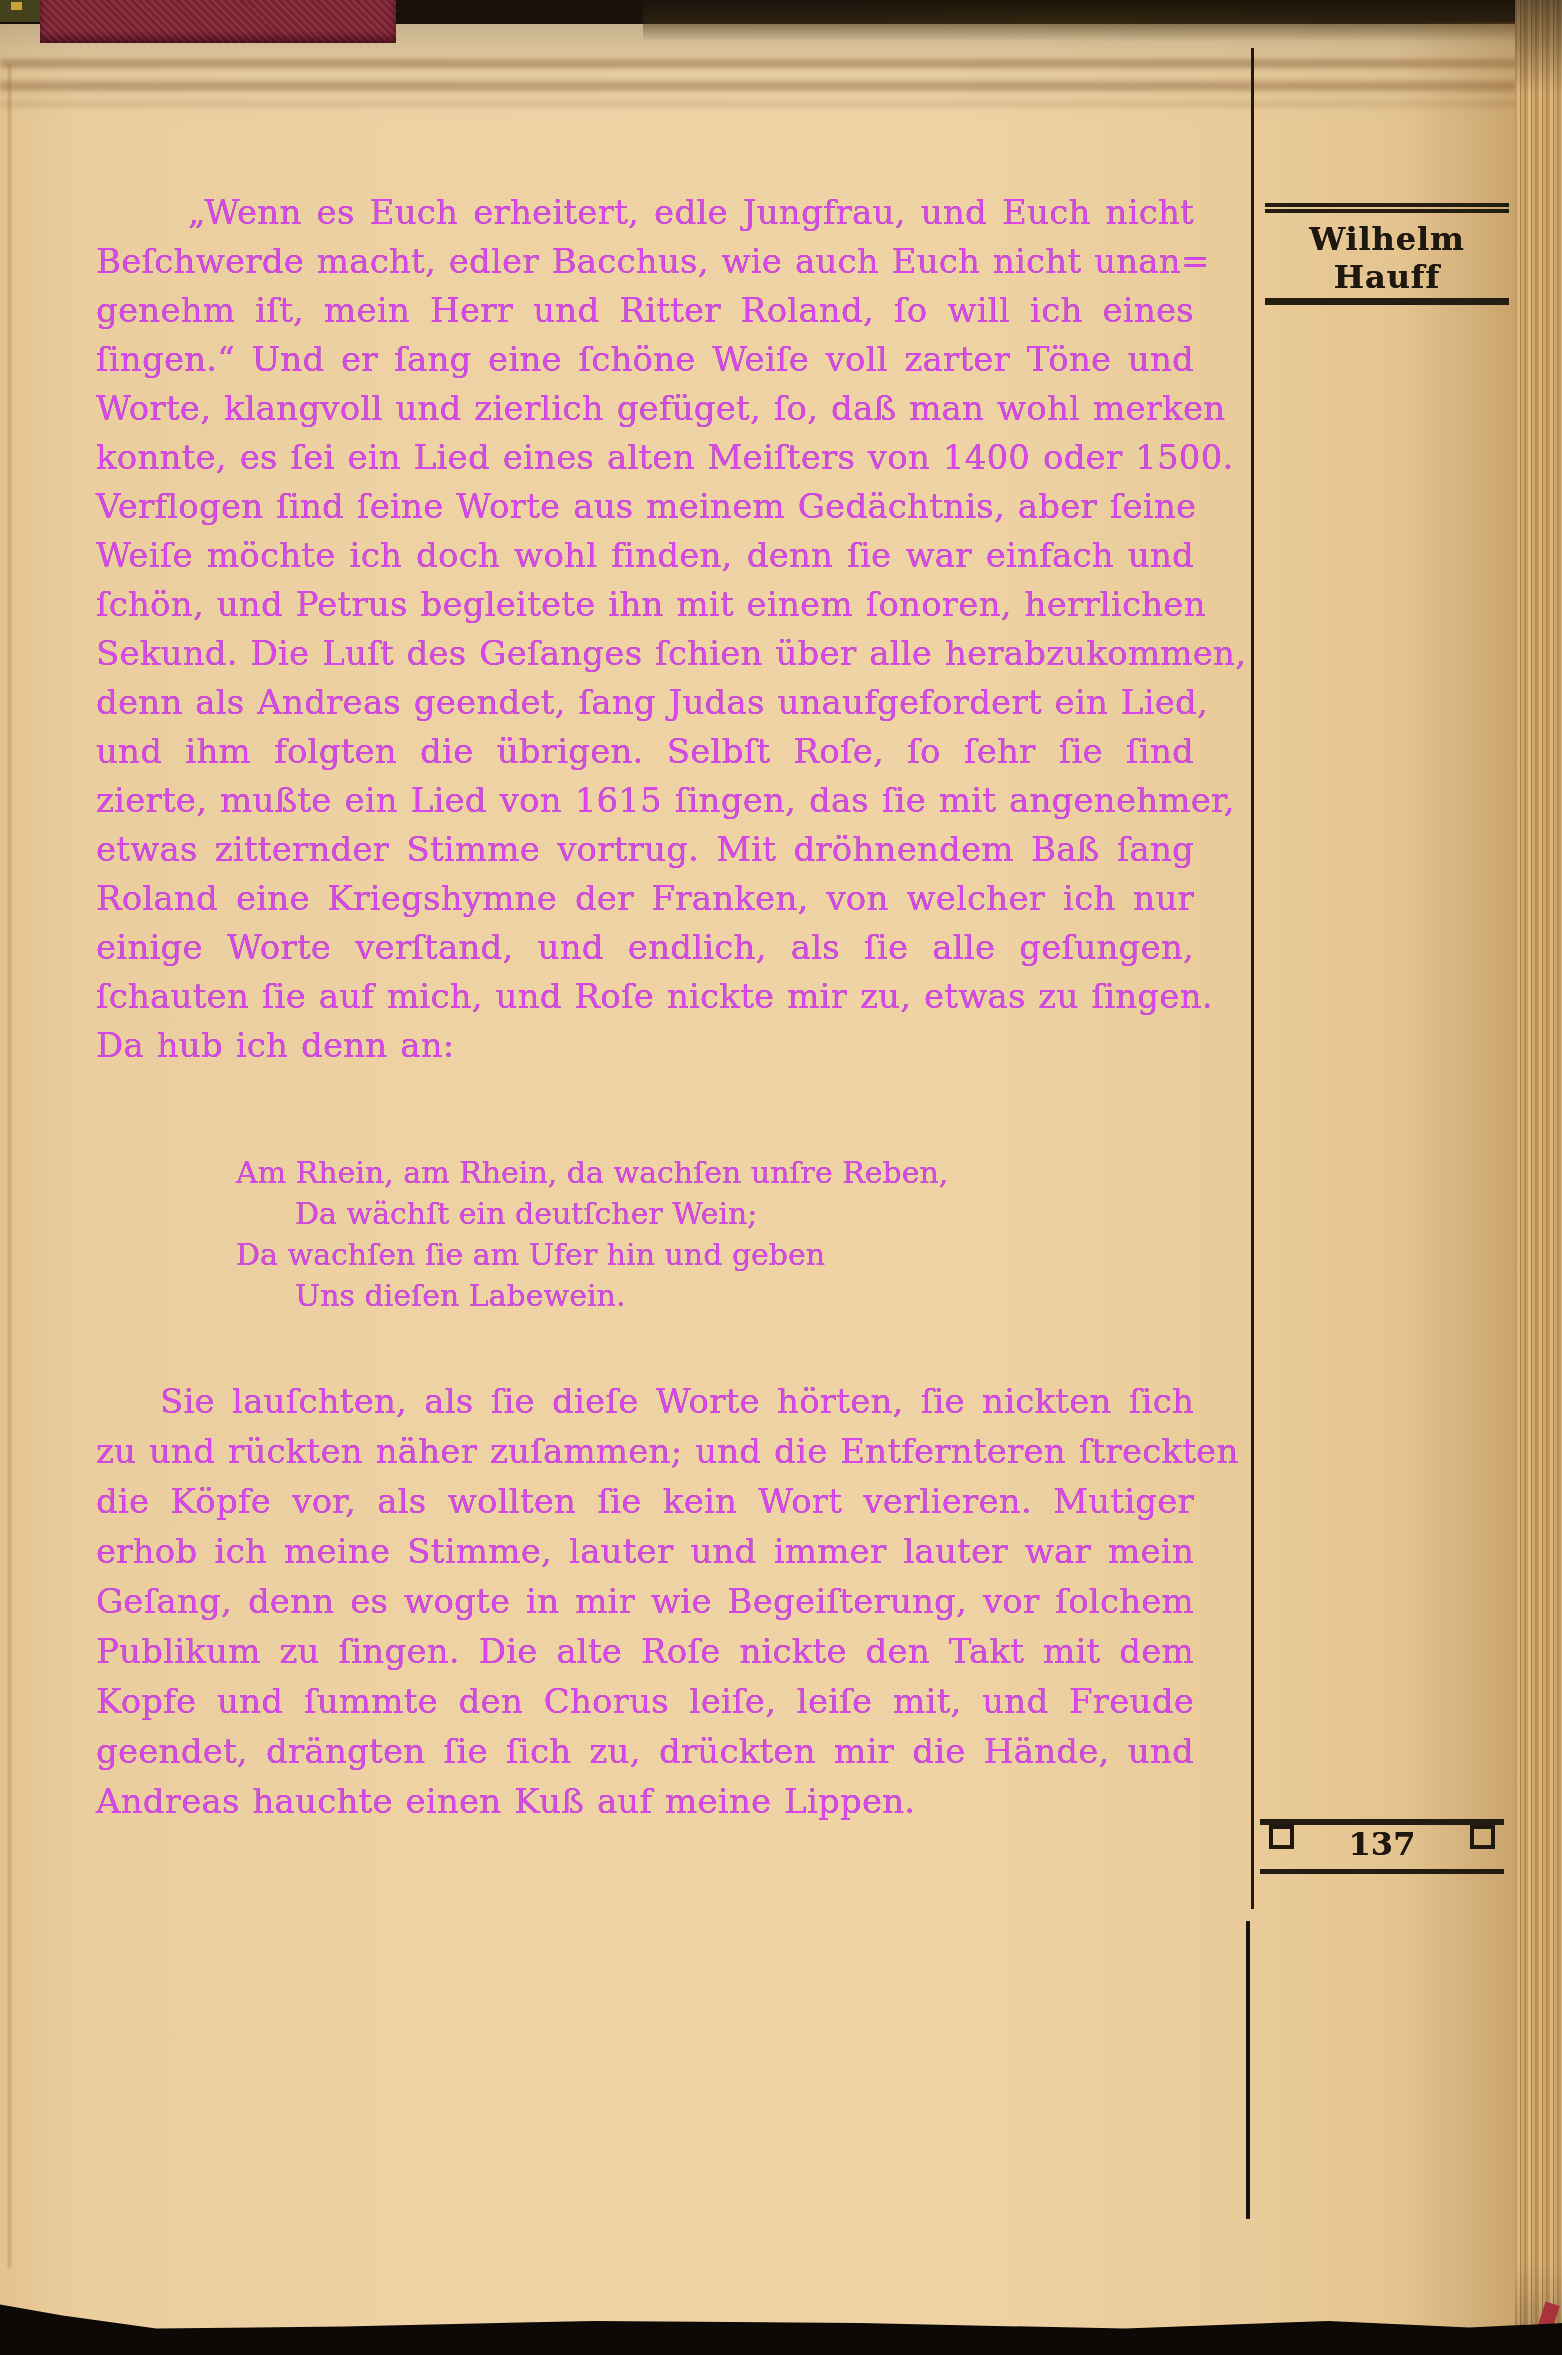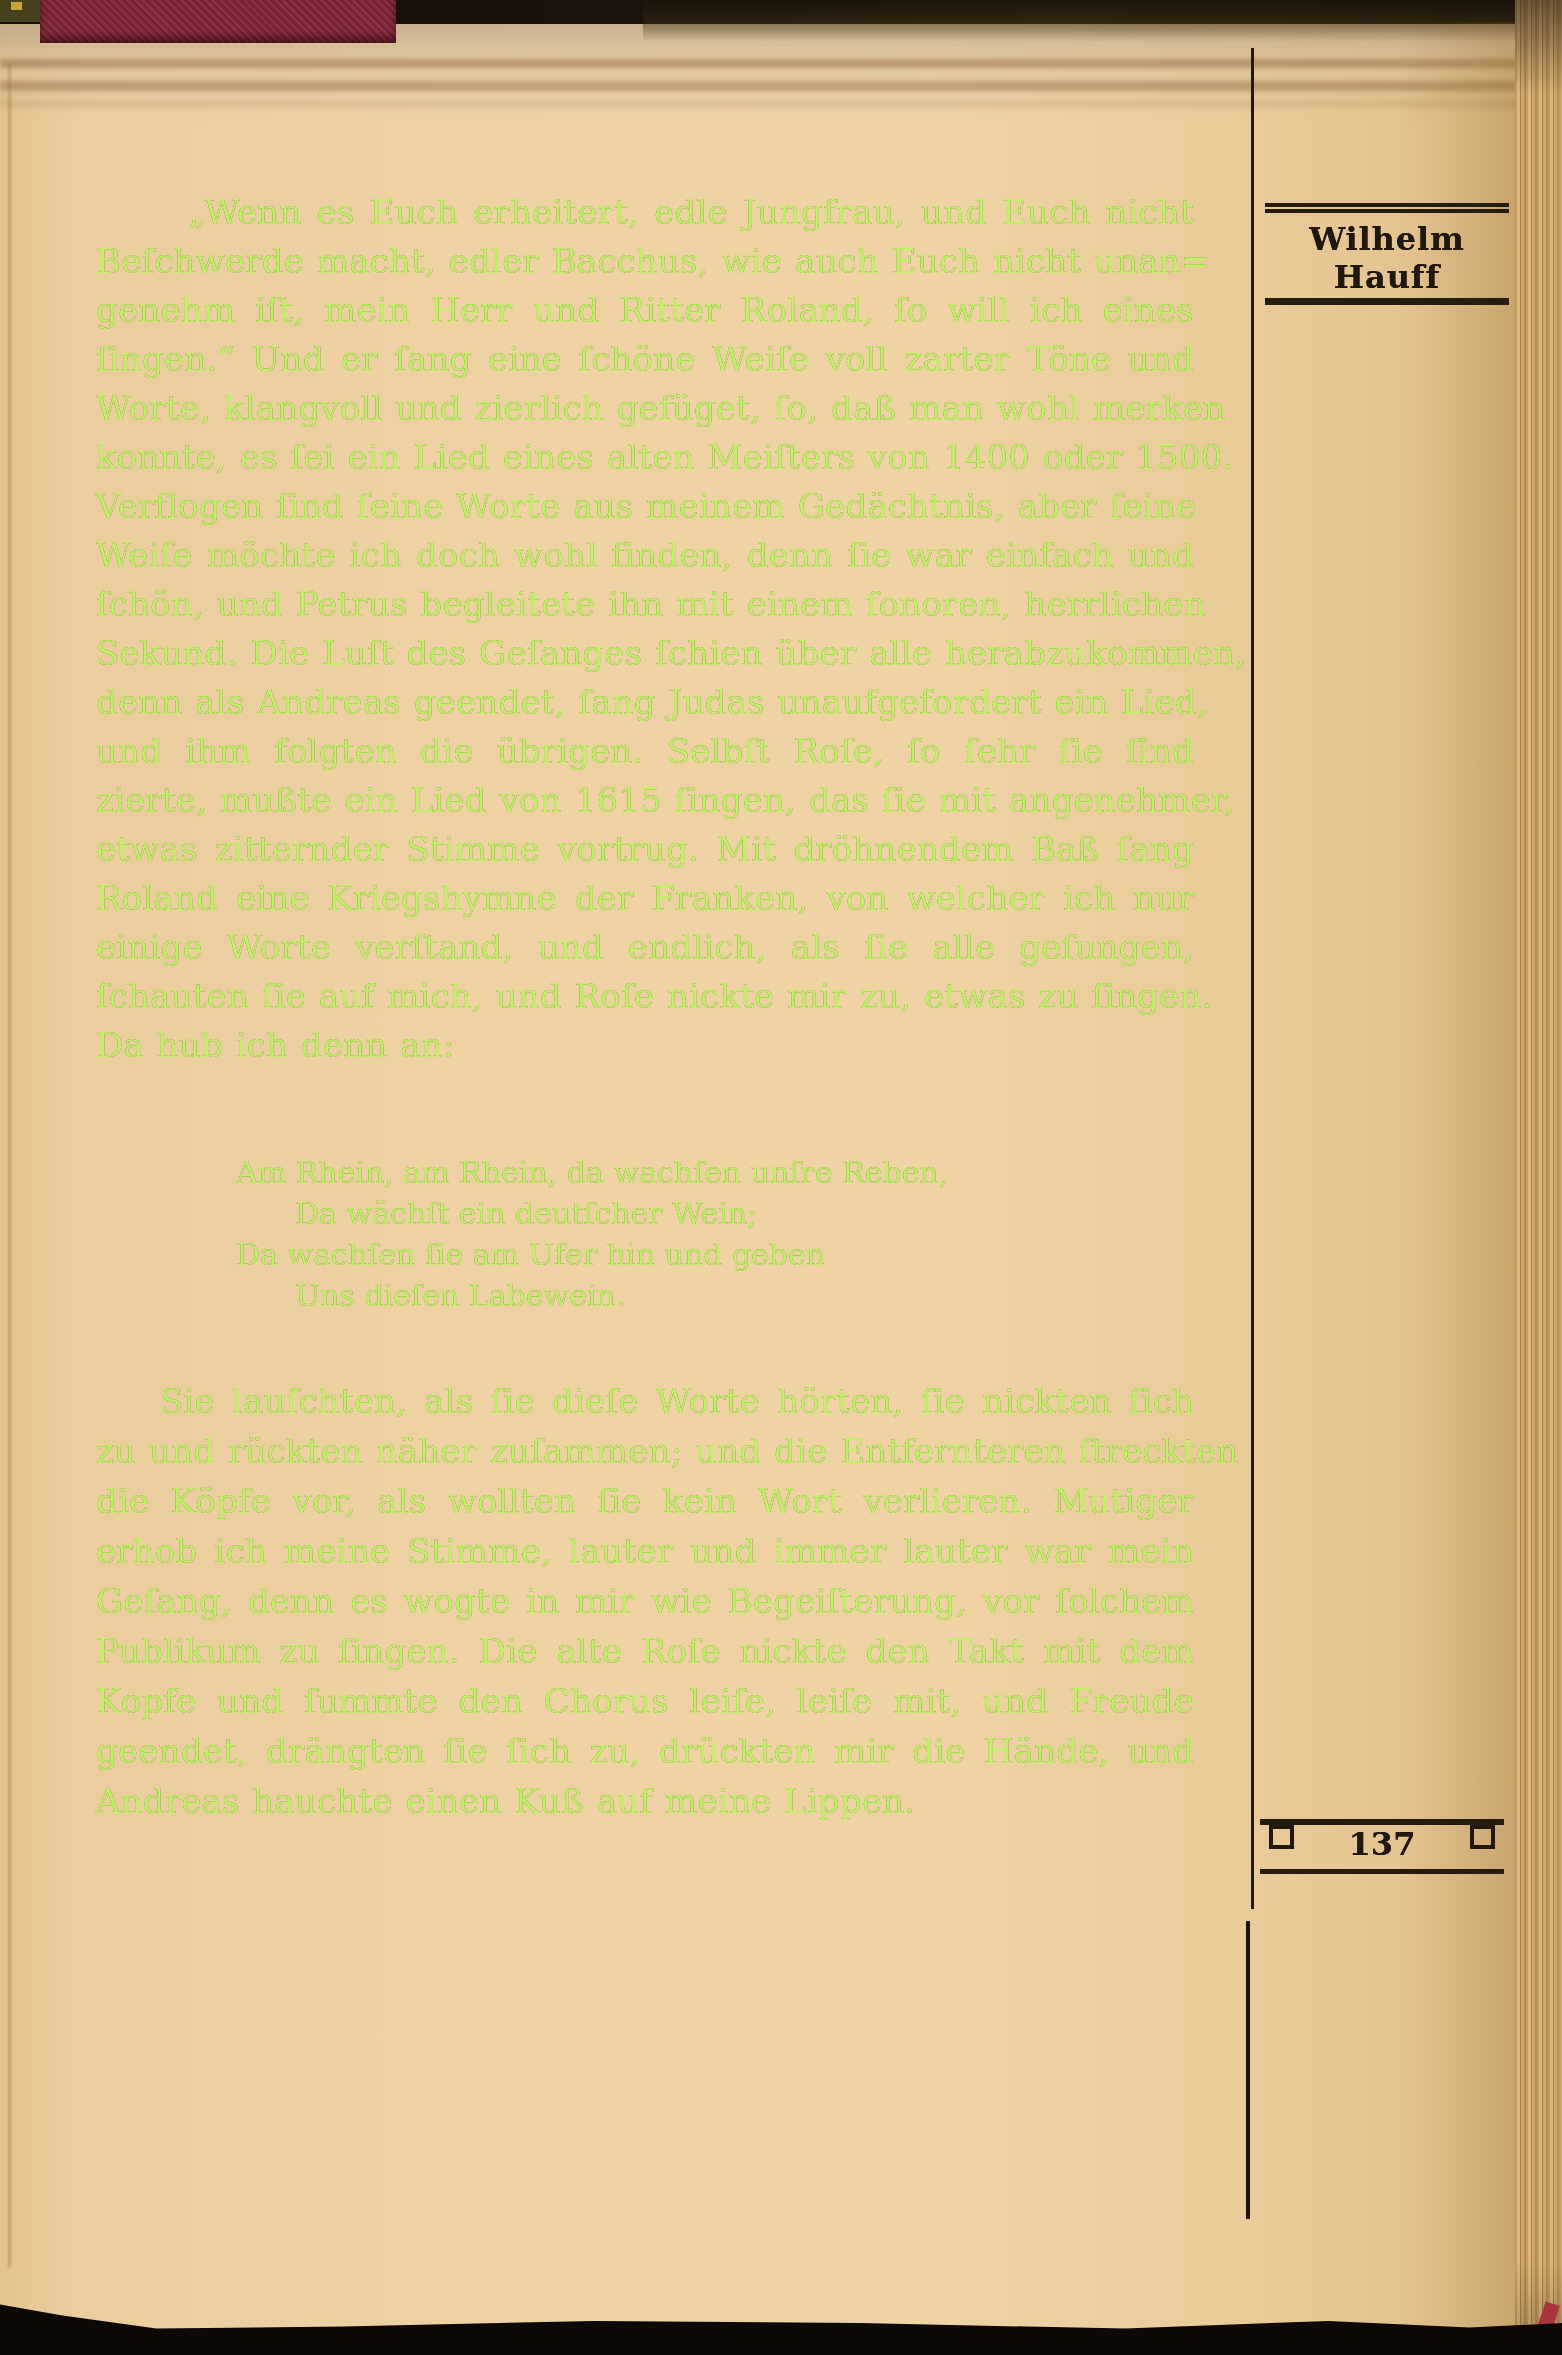--- a/index.html
+++ b/index.html
@@ -84,21 +84,21 @@
   
   .pagenum-box { position: absolute; left: 1260px; top: 1819px; width: 244px; }
   .pagenum-rule { height: 5.5px; background: #221c11; }
   .pagenum-row { display: flex; align-items: flex-start; height: 44px; padding: 0 9.2px; }
   .pagenum-square { width: 16.5px; height: 16.5px; border: 4.6px solid #1e1810; background: transparent; }
   .pagenum-value {
     flex: 1; text-align: center; font-size: 32px; font-weight: bold; color: #1e1810;
     text-shadow: 0 0 0.5px rgba(30,22,10,0.9);
   }
   
-  .text-block { position: absolute; color: #bef264; text-shadow: 0 0 0.6px rgba(35,25,10,0.75); }
+  .text-block { position: absolute; color: #d946ef; text-shadow: 0 0 0.6px rgba(35,25,10,0.75); }
   #para1 { left: 96px; top: 188px; width: 1098px; }
   #para2 { left: 96px; top: 1376px; width: 1098px; }
   #poem  { left: 236px; top: 1152px; width: 826px; }
   .line {
     font-size: 34px; line-height: 49px; height: 49px;
     text-align: justify; text-align-last: justify;
     letter-spacing: 0.2px; word-spacing: 1.8px;
     white-space: nowrap;
   }
   #para2 .line { line-height: 50px; height: 50px; }

